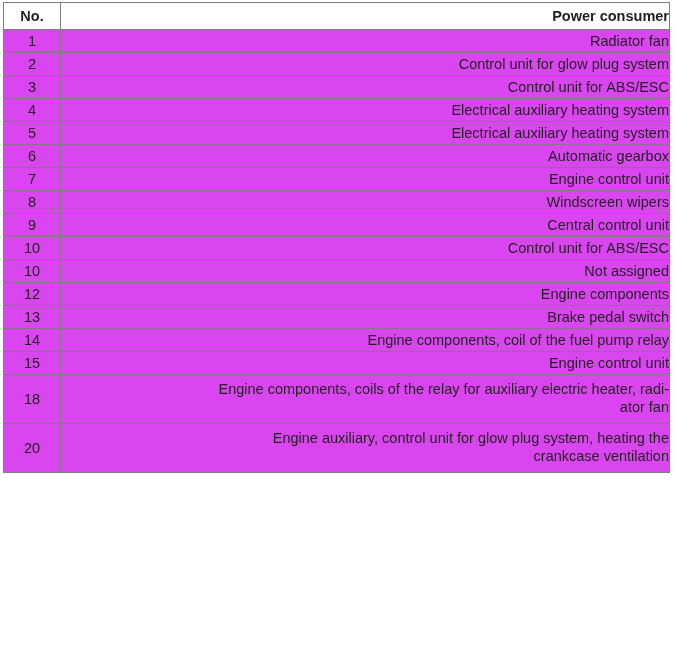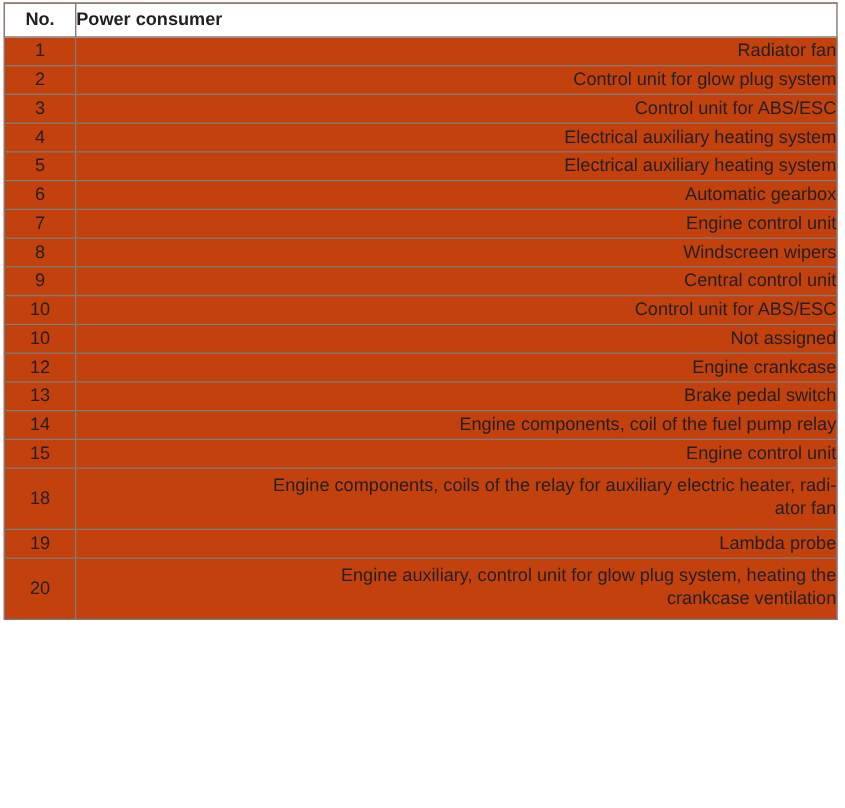--- a/index.html
+++ b/index.html
@@ -19,21 +19,21 @@
     position: absolute;
     left: 3px;
     top: 2px;
     width: 666px;
   }
 
   table.fuse-table {
     border-collapse: collapse;
     width: 666px;
     table-layout: fixed;
-    background: #c2410c;
+    background: #d946ef;
   }
 
   table.fuse-table col.col-no { width: 57px; }
   table.fuse-table col.col-consumer { width: 609px; }
 
   table.fuse-table th,
   table.fuse-table td {
     border: 1px solid #7d7d7d;
     padding: 0;
     vertical-align: middle;
@@ -52,21 +52,21 @@
     height: 26px;
     background: #ffffff;
     border-bottom: 2.5px solid #3a3a3a;
   }
 
   th.th-no {
     text-align: center;
     padding-bottom: 1px;
   }
   th.th-consumer {
-    text-align: left;
+    text-align: right;
     padding-bottom: 1px;
   }
 
   td.cell-no {
     text-align: center;
     padding: 3px 6px 4px 6px;
     white-space: nowrap;
   }
 
   td.cell-consumer {
@@ -139,45 +139,41 @@
         <tr class="row-single">
           <td class="cell-no">10</td>
           <td class="cell-consumer">Control unit for ABS/ESC</td>
         </tr>
         <tr class="row-single">
           <td class="cell-no">10</td>
           <td class="cell-consumer">Not assigned</td>
         </tr>
         <tr class="row-single">
           <td class="cell-no">12</td>
-          <td class="cell-consumer">Engine crankcase</td>
+          <td class="cell-consumer">Engine components</td>
         </tr>
         <tr class="row-single">
           <td class="cell-no">13</td>
           <td class="cell-consumer">Brake pedal switch</td>
         </tr>
         <tr class="row-single">
           <td class="cell-no">14</td>
           <td class="cell-consumer">Engine components, coil of the fuel pump relay</td>
         </tr>
         <tr class="row-single">
           <td class="cell-no">15</td>
           <td class="cell-consumer">Engine control unit</td>
         </tr>
         <tr class="row-double">
           <td class="cell-no">18</td>
           <td class="cell-consumer">
             <span class="consumer-line">Engine components, coils of the relay for auxiliary electric heater, radi-</span>
             <span class="consumer-line">ator fan</span>
           </td>
         </tr>
-        <tr class="row-single">
-          <td class="cell-no">19</td>
-          <td class="cell-consumer">Lambda probe</td>
-        </tr>
         <tr class="row-double">
           <td class="cell-no">20</td>
           <td class="cell-consumer">
             <span class="consumer-line">Engine auxiliary, control unit for glow plug system, heating the</span>
             <span class="consumer-line">crankcase ventilation</span>
           </td>
         </tr>
       </tbody>
   </table>
 </div>

